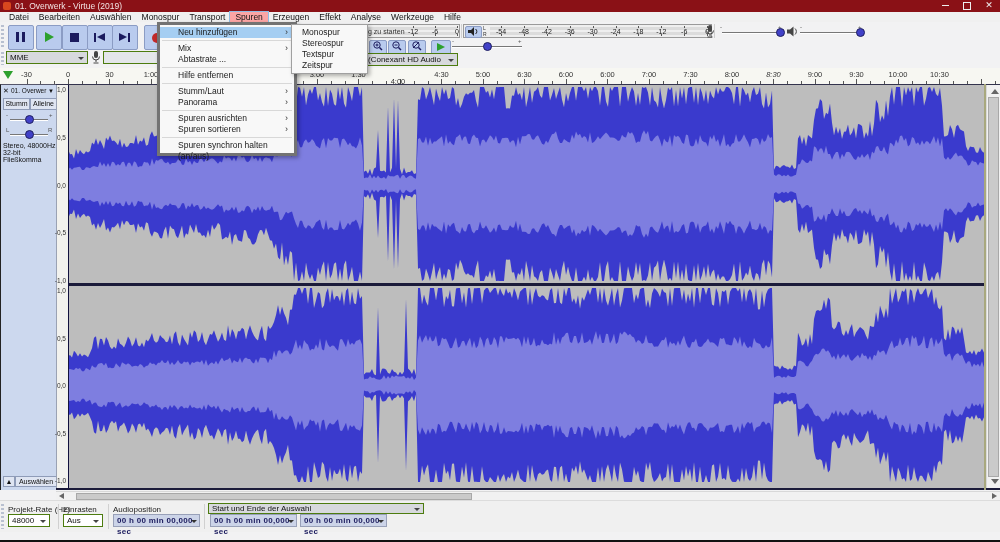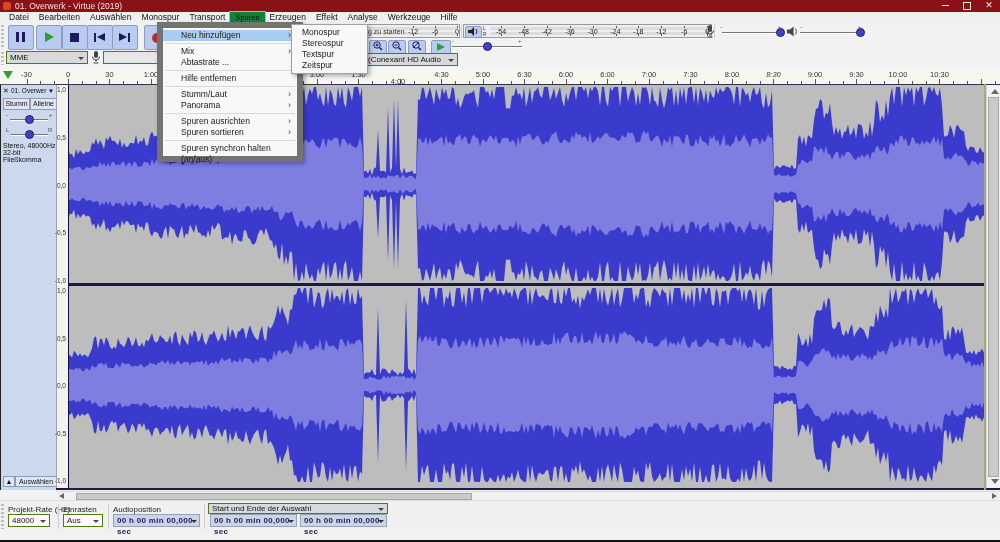--- a/index.html
+++ b/index.html
@@ -13,21 +13,21 @@
   #app-icon{left:3px;top:2px;width:8px;height:8px;background:#d8481e;border-radius:2px;}
   #title-text{left:15px;top:0;}
   .wincap{top:0;height:12px;width:22px;text-align:center;color:#eee;font-size:9px;line-height:11px;}
   #btn-min{right:44px;} #btn-max{right:22px;} #btn-close{right:0;}
   #btn-max span{display:inline-block;width:6px;height:6px;border:1px solid #eee;margin-top:2px;}
   #btn-min span{display:inline-block;width:7px;height:1px;background:#eee;margin-bottom:2px;}
   
   #menubar{left:0;top:12px;width:1000px;height:10px;background:#f0f0f0;display:flex;
            padding-left:4px;font-size:8.5px;color:#111;}
   .mb-item{padding:0 5px;line-height:10px;height:10px;}
-  .mb-item.active{background:#15803d;outline:1px solid #90bde4;font-family:Liberation Serif, serif;}
+  .mb-item.active{background:#fca5a5;outline:1px solid #90bde4;}
   
   #toolbar-zone{left:0;top:22px;width:1000px;height:46px;background:#f2f2f3;border-bottom:1px solid #d9d9d9;}
   .grip{width:3px;background:repeating-linear-gradient(to bottom,#b8c0d0 0 2px,transparent 2px 4px);}
   .tbtn{background:#b9cbee;border:1px solid #8b9cc4;border-radius:2px;}
   .icon-bar{background:#1b1b5e;}
   .sep-v{width:1px;background:#d0d0d0;}
   .select{background:#d7d9dd;border:1px solid #4d7c0f;font-size:8px;color:#111;
           line-height:11px;padding-left:3px;box-sizing:border-box;}
   .select .carat{position:absolute;right:3px;top:5px;width:0;height:0;
           border-left:3px solid transparent;border-right:3px solid transparent;border-top:3px solid #444;}
@@ -67,21 +67,21 @@
   .timefield{position:absolute;top:13px;width:87px;height:13px;background:#ccd4e8;border:1px solid #98a0b8;
              box-sizing:border-box;color:#1b1b5e;font-weight:bold;font-size:8px;line-height:11px;
              padding-left:3px;letter-spacing:0.3px;}
   .timefield .carat{position:absolute;right:2px;top:5px;width:0;height:0;
              border-left:3px solid transparent;border-right:3px solid transparent;border-top:3px solid #333;}
   
   #statusbar{left:0;top:531px;width:1000px;height:9px;background:#f0f0f0;border-top:1px solid #cfcfcf;
              font-size:8px;color:#222;}
   #bottom-edge{left:0;top:540px;width:1000px;height:2px;background:#111;}
   
-  #spuren-menu{left:157px;top:22px;width:134px;background:#f8f8f8;border:6px solid #737373;
+  #spuren-menu{left:157px;top:22px;width:134px;background:#f8f8f8;border:3px solid #737373;
                box-shadow:2px 2px 4px rgba(0,0,0,.3);z-index:50;padding:2px 0;font-size:8.5px;color:#1a1a1a;}
   .menu-item{position:relative;height:11px;line-height:11px;padding-left:18px;}
   .menu-item.hl{background:#a5cef2;}
   .menu-arrow{position:absolute;right:6px;top:0;font-size:9px;color:#333;}
   .menu-sep{height:1px;background:#d8d8d8;margin:2px 2px;}
   #sub-menu{left:291px;top:24px;width:75px;background:#f8f8f8;border:1px solid #a0a0a0;
             box-shadow:2px 2px 4px rgba(0,0,0,.3);z-index:51;padding:2px 0;font-size:8.5px;color:#1a1a1a;}
   #sub-menu .menu-item{padding-left:10px;}
 </style>
 </head>
@@ -439,21 +439,21 @@
     <div class="sel-label" style="left:63px;">Einrasten</div>
     <div class="abs select" style="left:63px;top:13px;width:40px;height:13px;background:#fff;">
       <span>Aus</span><span class="carat"></span>
     </div>
     <div class="abs sep-v" style="left:108px;top:3px;height:25px;"></div>
     <div class="sel-label" style="left:113px;">Audioposition</div>
     <div class="timefield" style="left:113px;">
       <span>00 h 00 min 00,000 sec</span><span class="carat"></span>
     </div>
     <div class="abs sep-v" style="left:204px;top:3px;height:25px;"></div>
-    <div class="abs select" style="left:208px;top:2px;width:180px;height:11px;line-height:10px;">
+    <div class="abs select" style="left:208px;top:2px;width:216px;height:11px;line-height:10px;">
       <span>Start und Ende der Auswahl</span><span class="carat" style="top:4px;"></span>
     </div>
     <div class="timefield" style="left:210px;">
       <span>00 h 00 min 00,000 sec</span><span class="carat"></span>
     </div>
     <div class="timefield" style="left:300px;">
       <span>00 h 00 min 00,000 sec</span><span class="carat"></span>
     </div>
   </div>
 

